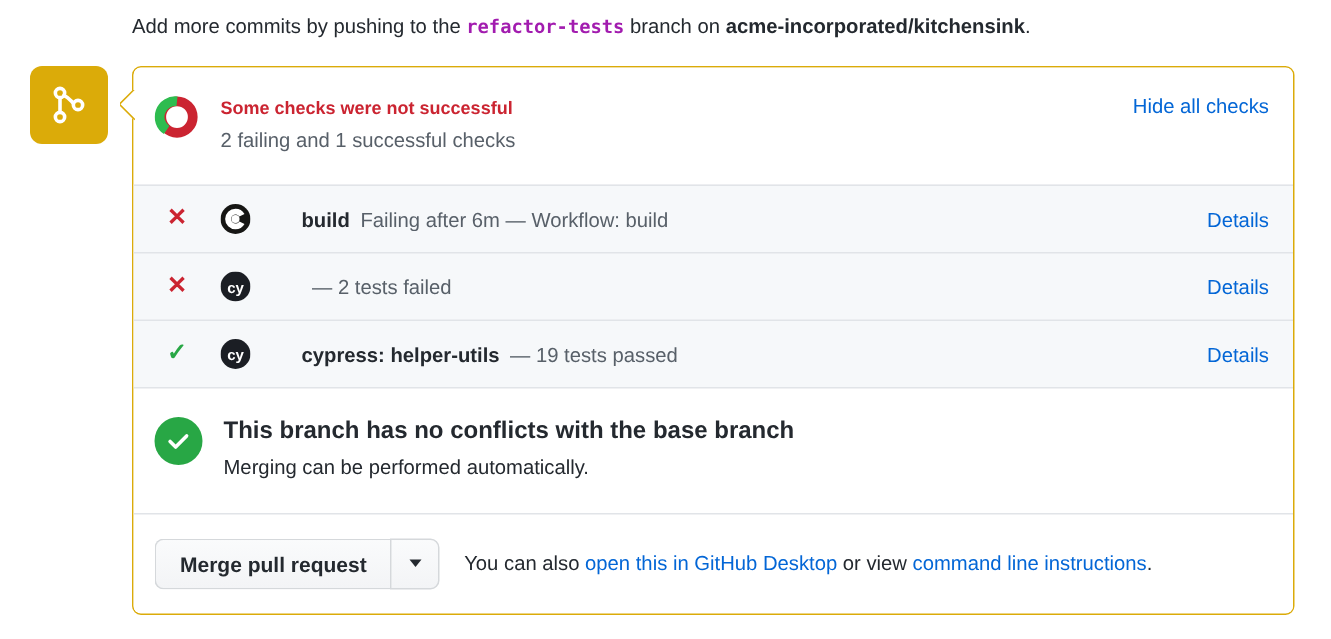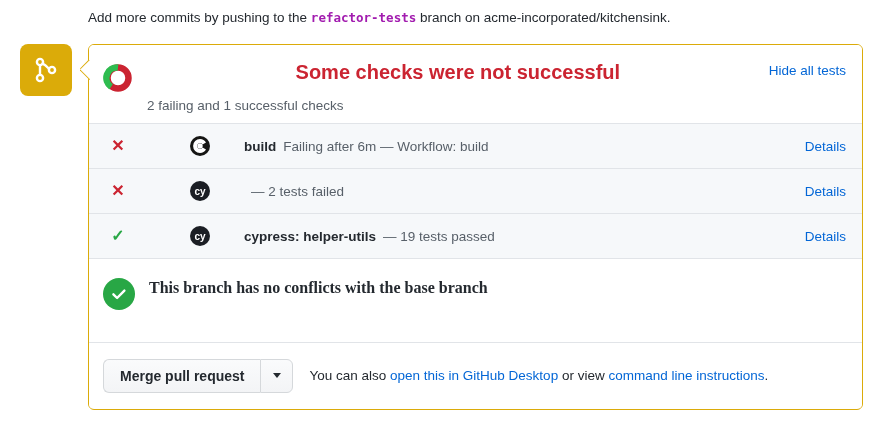--- a/index.html
+++ b/index.html
@@ -27,21 +27,21 @@
     line-height: 20px;
     color: #24292f;
     white-space: nowrap;
   }
   .push-hint .mono {
     font-family: "DejaVu Sans Mono", "Liberation Mono", monospace;
     font-weight: bold;
     font-size: 12.5px;
     color: #a21caf;
   }
-  .push-hint .strong { font-weight: normal; color: #24292f; text-align: right; }
+  .push-hint .strong { font-weight: bold; color: #24292f; text-align: right; }
 
   
   .branch-badge {
     position: absolute;
     left: 20px;
     top: 44px;
     width: 52px;
     height: 52px;
     border-radius: 8px;
     background: #dbab09;
@@ -96,32 +96,31 @@
   }
   .donut {
     flex: 0 0 auto;
     width: 30px;
     height: 30px;
     margin-top: 2px;
     margin-right: 14px;
   }
   .status-texts { flex: 1 1 auto; min-width: 0; }
   .status-title {
-    font-size: 20px;
+    font-size: 12px;
     font-weight: bold;
     color: #cb2431;
     line-height: 22px;
     margin: 0;
-    text-align: center;
   }
   .status-sub {
     font-size: 13.5px;
     color: #586069;
     line-height: 20px;
-    margin-top: 13px;
+    margin-top: 1px;
   }
   .hide-all-checks {
     flex: 0 0 auto;
     font-size: 13.5px;
     color: #0366d6;
     text-decoration: none;
     cursor: pointer;
     margin-top: 2px;
     white-space: nowrap;
   }
@@ -154,21 +153,20 @@
     color: #28a745;
     font-size: 16px;
     font-weight: bold;
     line-height: 1;
   }
   .avatar-icon {
     flex: 0 0 auto;
     width: 44px;
     height: 20px;
     margin-right: 10px;
-    margin-left: 43px;
   }
   .check-name {
     font-size: 13.5px;
     font-weight: bold;
     color: #24292f;
     white-space: nowrap;
   }
   .check-desc {
     font-size: 13.5px;
     color: #586069;
@@ -188,21 +186,20 @@
   }
 
   
   .conflict-section {
     display: flex;
     align-items: flex-start;
     background: #ffffff;
     border-top: 1px solid #e1e4e8;
     padding: 18px 16px 18px 14px;
     height: 84px;
-    font-family: Liberation Serif, serif;
   }
   .big-check {
     flex: 0 0 auto;
     width: 32px;
     height: 32px;
     border-radius: 50%;
     background: #28a745;
     display: flex;
     align-items: center;
     justify-content: center;
@@ -313,21 +310,21 @@
       <span class="donut">
         <svg width="30" height="30" viewBox="0 0 30 30" aria-hidden="true">
           <circle cx="15" cy="15" r="10.5" fill="none" stroke="#cb2431" stroke-width="6.5"></circle>
           <path d="M15 4.5 A10.5 10.5 0 0 0 8.1 23.7" fill="none" stroke="#2ebc4f" stroke-width="6.5"></path>
         </svg>
       </span>
       <div class="status-texts">
         <div class="status-title">Some checks were not successful</div>
         <div class="status-sub">2 failing and 1 successful checks</div>
       </div>
-      <a class="hide-all-checks">Hide all tests</a>
+      <a class="hide-all-checks">Hide all checks</a>
     </div>
 
     <div class="checks-list">
 
       <div class="check-row">
         <span class="check-state">
           <span class="x-mark">✕</span>
         </span>
         <span class="avatar-icon">
           <svg width="20" height="20" viewBox="0 0 20 20" aria-hidden="true">
@@ -376,20 +373,21 @@
     </div>
 
     <div class="conflict-section">
       <span class="big-check">
         <svg width="18" height="18" viewBox="0 0 18 18" aria-hidden="true">
           <path d="M3.4 9.3 L7.1 13 L14.4 5.6" fill="none" stroke="#ffffff" stroke-width="2.4" stroke-linecap="round" stroke-linejoin="round"></path>
         </svg>
       </span>
       <div class="conflict-texts">
         <div class="conflict-title">This branch has no conflicts with the base branch</div>
+        <div class="conflict-sub">Merging can be performed automatically.</div>
       </div>
     </div>
 
     <div class="merge-footer">
       <div class="btn-group">
         <button class="merge-btn">Merge pull request</button>
         <button class="merge-caret-btn">
           <span class="caret"></span>
         </button>
       </div>

